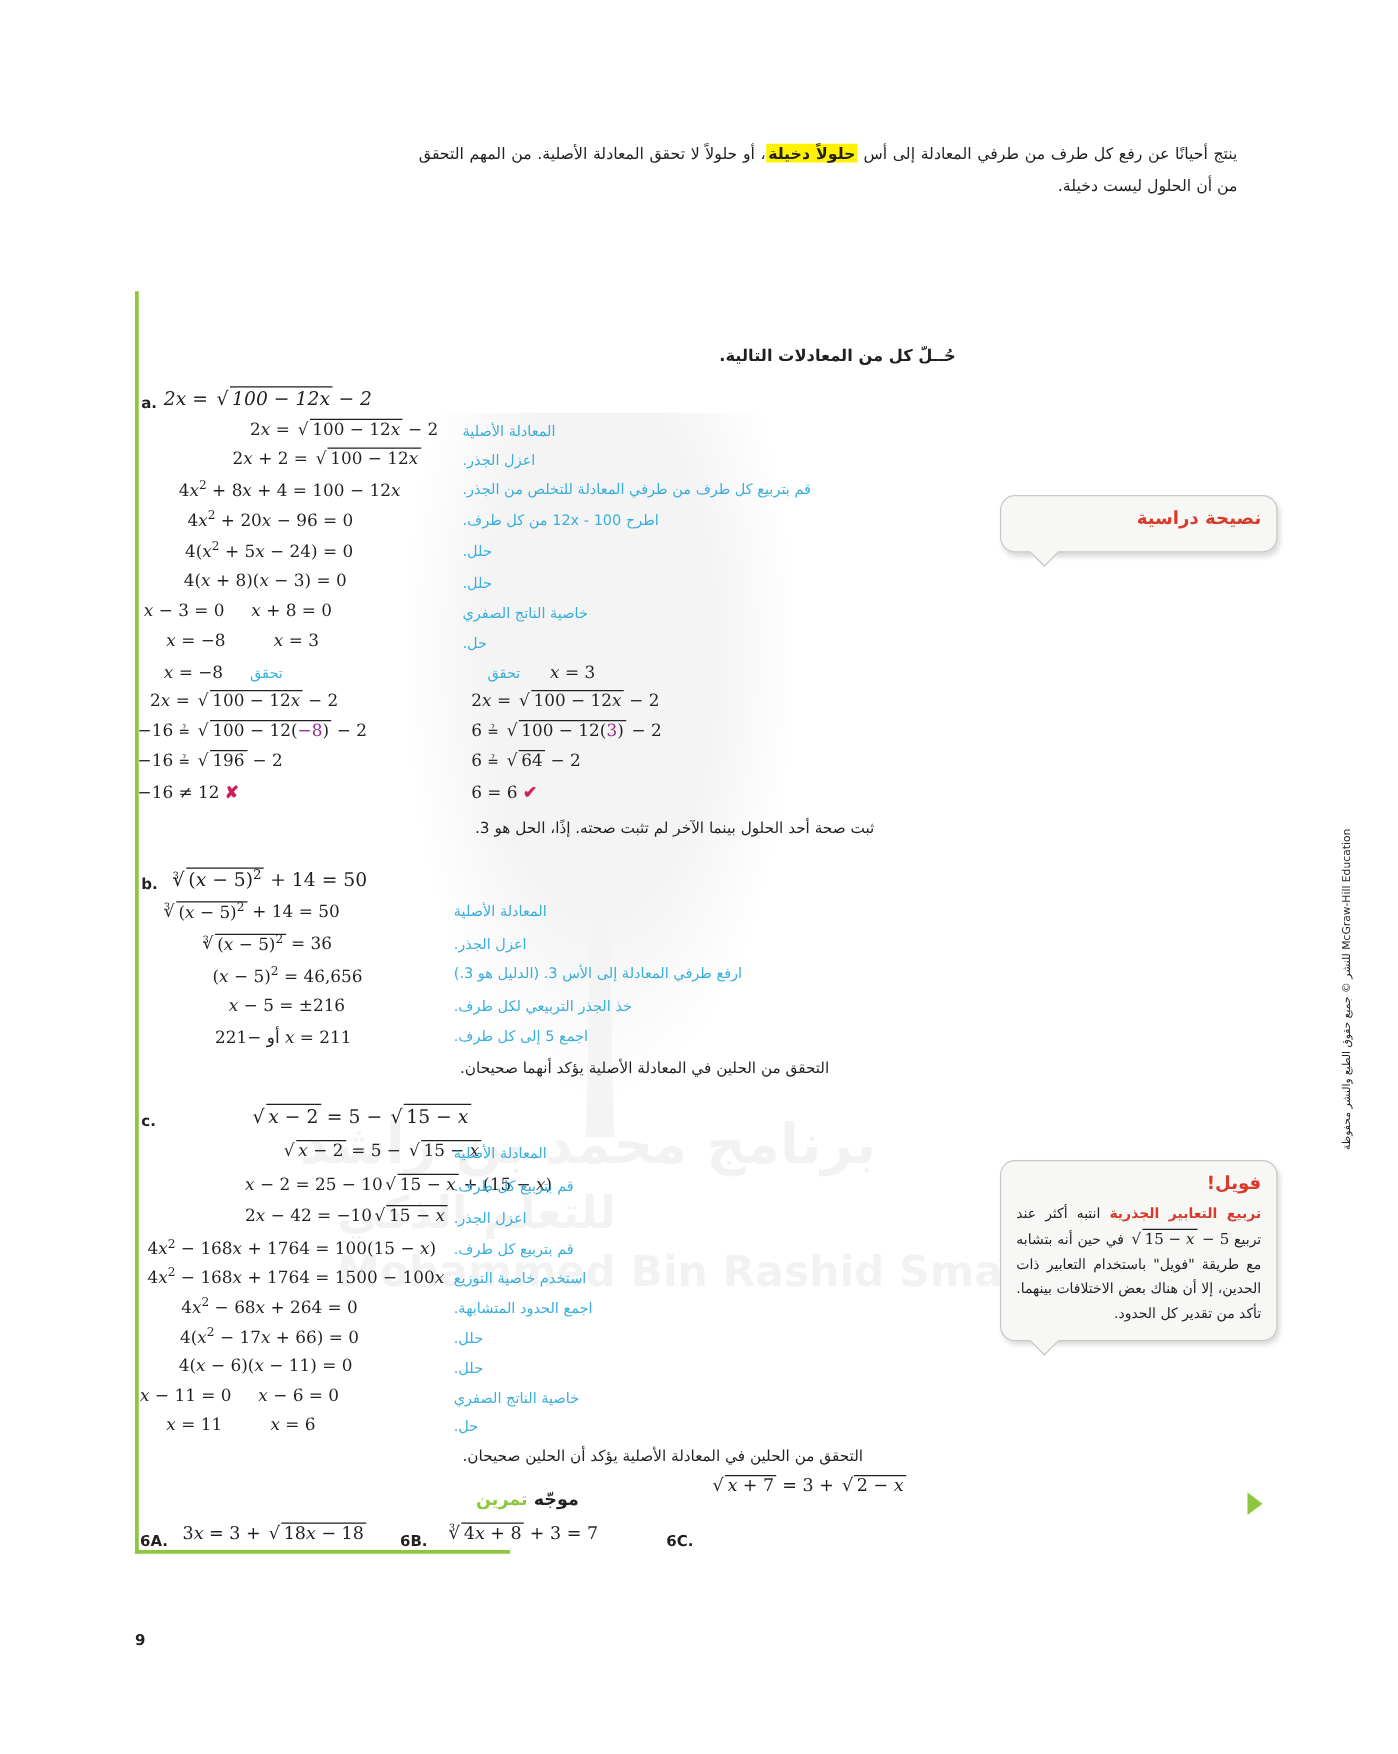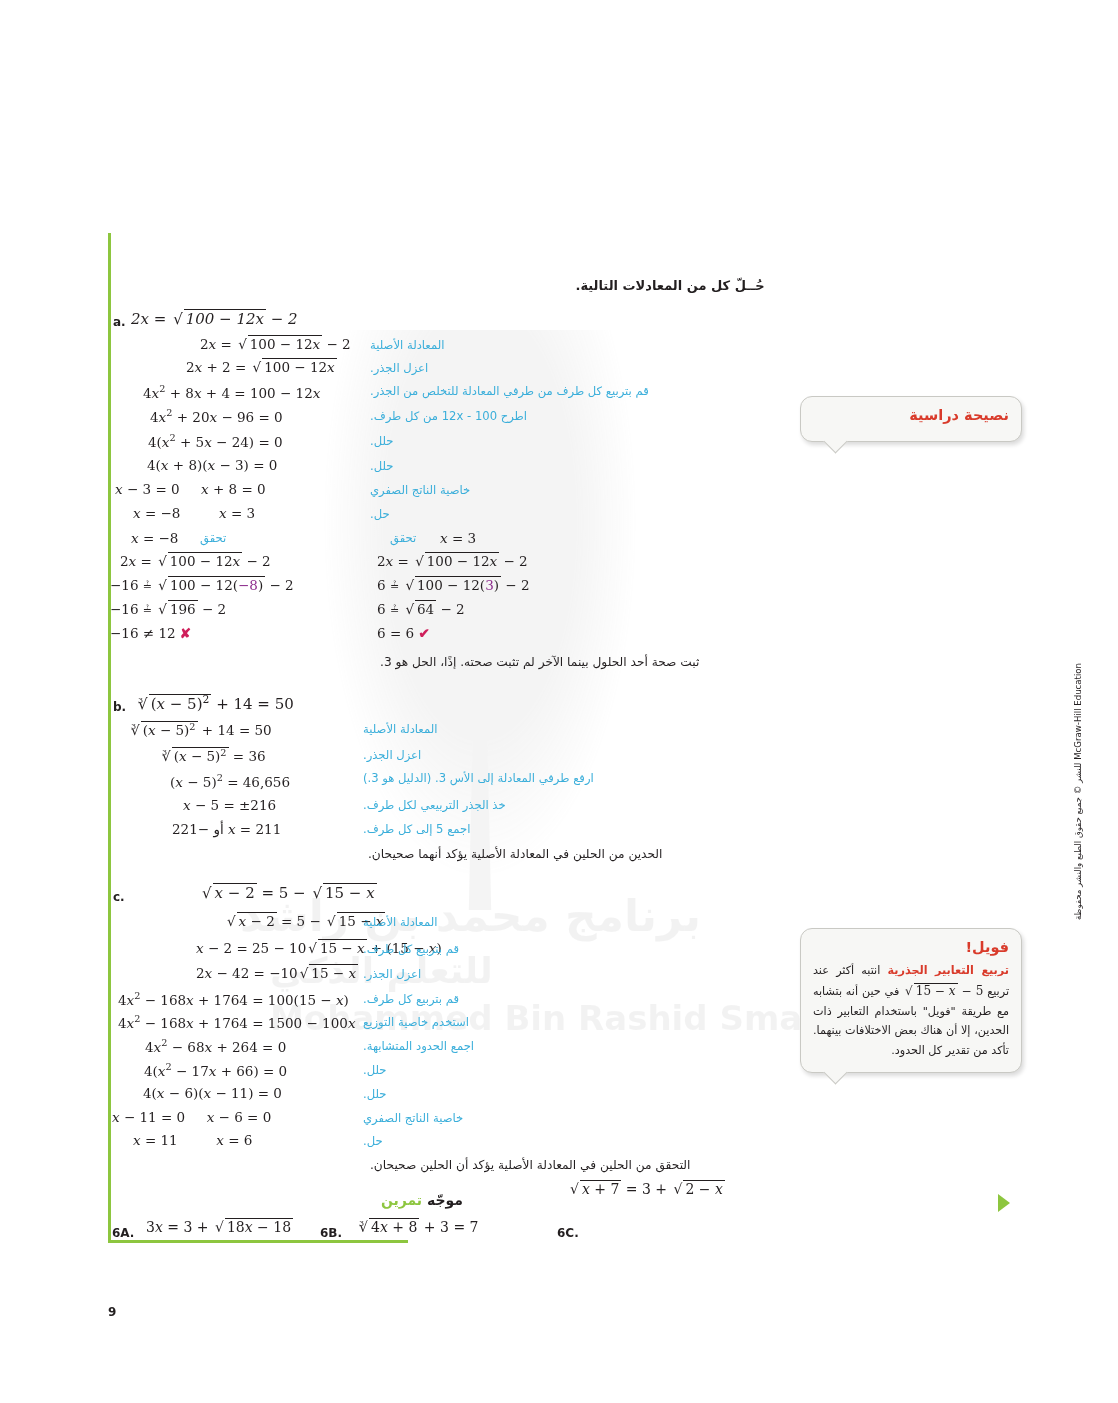--- a/index.html
+++ b/index.html
@@ -267,20 +267,21 @@
 
   <div class="watermark">
     <div class="wm-tree"></div>
     <div class="wm-trunk"></div>
     <div class="wm-text1">برنامج محمد بن راشد</div>
     <div class="wm-text2">للتعلم الذكي</div>
     <div class="wm-text3">Mohammed Bin Rashid Smart Learning Program</div>
   </div>
 
   <div class="intro">
+    <p><span>ينتج أحيانًا عن رفع كل طرف من طرفي المعادلة إلى أس </span><span class="hl">حلولاً دخيلة</span><span>، أو حلولاً لا تحقق المعادلة الأصلية. من المهم التحقق من أن الحلول ليست دخيلة.</span></p>
   </div>
 
   <div class="green-rule"></div>
   <div class="green-rule-bottom"></div>
 
   <div class="directive">حُــلّ كل من المعادلات التالية.</div>
 
   <div class="itemlabel" style="left:113px; top:315px;">a.</div>
   <div class="math it" style="left:131px; top:310px; font-size:15px;">
     2<i>x</i> = <span class="rad">√<span class="radbar">100 − 12<i>x</i></span></span> − 2
@@ -339,21 +340,21 @@
 
   <div class="math" style="left:170px; top:772px;">(<i>x</i> − 5)<sup>2</sup> = 46,656</div>
   <div class="note" style="left:363px; top:771px;">ارفع طرفي المعادلة إلى الأس 3. (الدليل هو 3.)</div>
 
   <div class="math" style="left:183px; top:797px;"><i>x</i> − 5 = ±216</div>
   <div class="note" style="left:363px; top:798px;">خذ الجذر التربيعي لكل طرف.</div>
 
   <div class="math" style="left:172px; top:821px; direction:rtl;"><span style="direction:ltr; display:inline-block;"><i>x</i> = 211</span> أو <span style="direction:ltr; display:inline-block;">221−</span></div>
   <div class="note" style="left:363px; top:822px;">اجمع 5 إلى كل طرف.</div>
 
-  <div class="plaintext" style="left:368px; top:847px;">الحدين من الحلين في المعادلة الأصلية يؤكد أنهما صحيحان.</div>
+  <div class="plaintext" style="left:368px; top:847px;">التحقق من الحلين في المعادلة الأصلية يؤكد أنهما صحيحان.</div>
 
   <div class="itemlabel" style="left:113px; top:890px;">c.</div>
   <div class="math" style="left:200px; top:884px; font-size:15px;">
     <span class="rad">√<span class="radbar"><i>x</i> − 2</span></span> = 5 − <span class="rad">√<span class="radbar">15 − <i>x</i></span></span>
   </div>
 
   <div class="math" style="left:225px; top:913px;"><span class="rad">√<span class="radbar"><i>x</i> − 2</span></span> = 5 − <span class="rad">√<span class="radbar">15 − <i>x</i></span></span></div>
   <div class="note" style="left:363px; top:915px;">المعادلة الأصلية</div>
 
   <div class="math" style="left:196px; top:940px;"><i>x</i> − 2 = 25 − 10<span class="rad">√<span class="radbar">15 − <i>x</i></span></span> + (15 − <i>x</i>)</div>
@@ -390,21 +391,21 @@
     <span class="dark">موجّه</span>
     <span>تمرين</span>
   </div>
 
   <div class="itemlabel" style="left:112px; top:1226px;">6A.</div>
   <div class="math" style="left:146px; top:1219px; font-size:14px;">3<i>x</i> = 3 + <span class="rad">√<span class="radbar">18<i>x</i> − 18</span></span></div>
 
   <div class="itemlabel" style="left:320px; top:1226px;">6B.</div>
   <div class="math" style="left:352px; top:1219px; font-size:14px;"><span class="rad"><span class="idx">3</span>√<span class="radbar">4<i>x</i> + 8</span></span> + 3 = 7</div>
 
-  <div class="itemlabel" style="left:533px; top:1226px;margin-left:24px;">6C.</div>
+  <div class="itemlabel" style="left:533px; top:1226px;">6C.</div>
   <div class="math" style="left:568px; top:1181px; font-size:14px;"><span class="rad">√<span class="radbar"><i>x</i> + 7</span></span> = 3 + <span class="rad">√<span class="radbar">2 − <i>x</i></span></span></div>
 
   <div class="sidebox" style="left:800px; top:396px;">
     <h4>نصيحة دراسية</h4>
     <div class="sb-tail"></div>
   </div>
 
   <div class="sidebox" style="left:800px; top:928px;">
     <h4>فويل!</h4>
     <p><span class="kw">تربيع التعابير الجذرية</span><span> انتبه أكثر عند تربيع </span><span class="math" style="position:static; font-size:12px;">5 − <span class="rad">√<span class="radbar">15 − <i>x</i></span></span></span><span> في حين أنه بتشابه مع طريقة "فويل" باستخدام التعابير ذات الحدين، إلا أن هناك بعض الاختلافات بينهما. تأكد من تقدير كل الحدود.</span></p>

